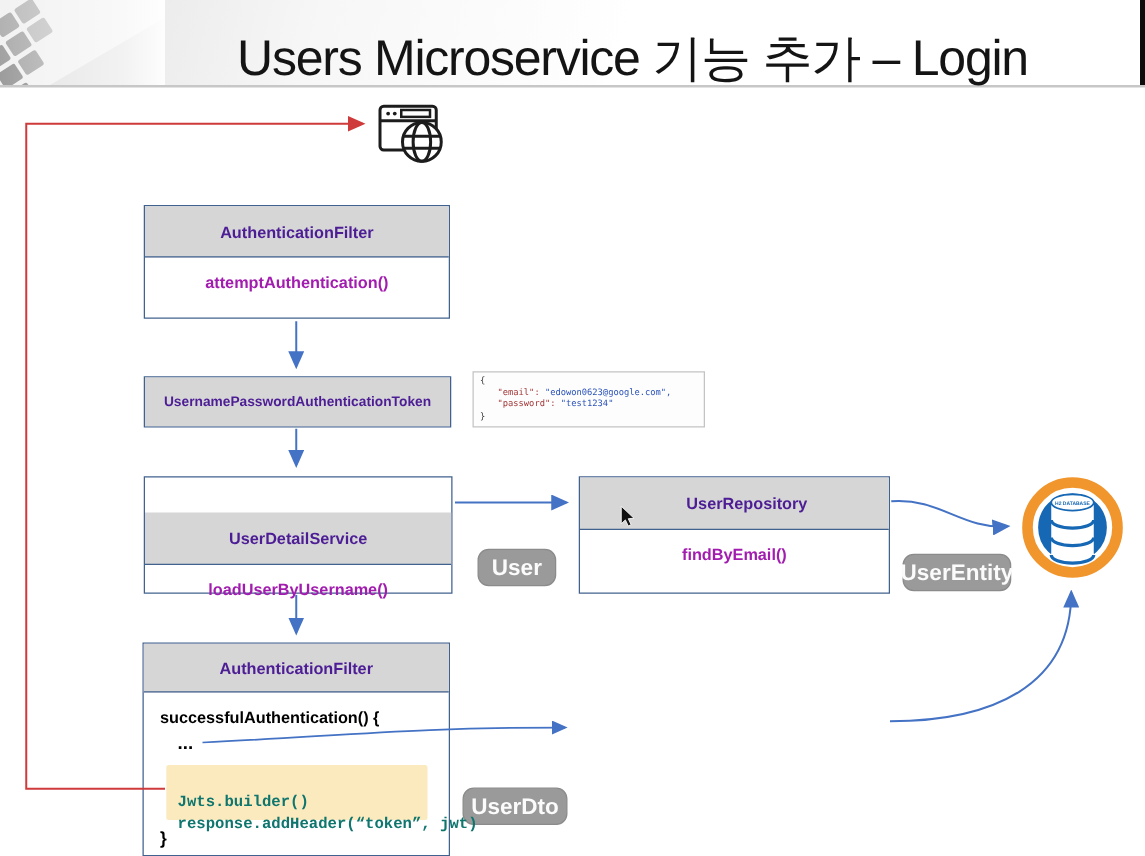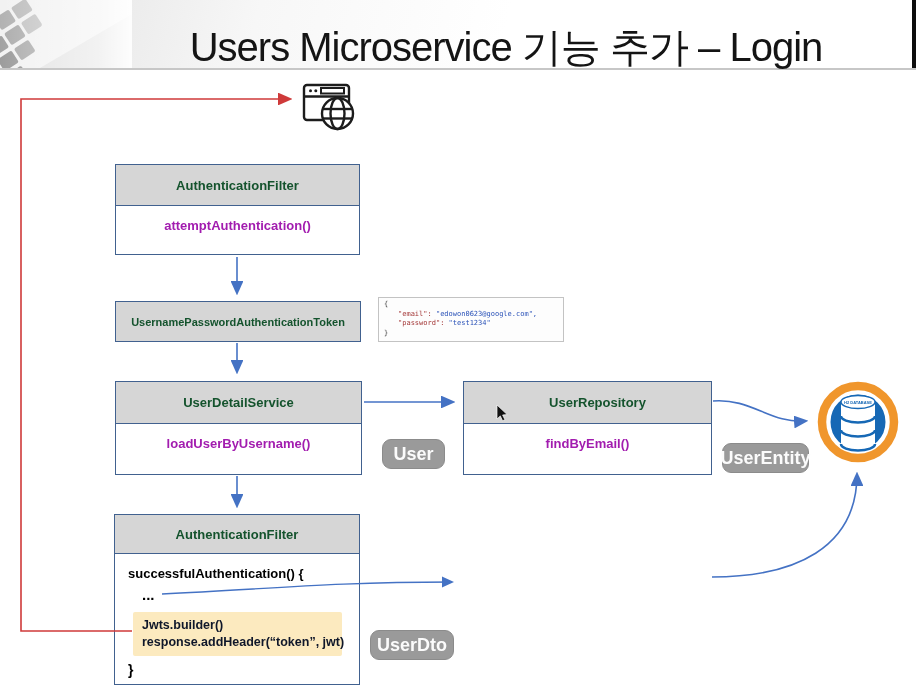--- a/index.html
+++ b/index.html
@@ -22,33 +22,33 @@
   .right-edge{position:absolute;right:0;top:0;width:4px;height:68px;background:#0d0d0d;}
   .kb-wrap{position:absolute;left:0;top:0;width:132px;height:68px;overflow:hidden;}
   
   .uml-box{
     position:absolute;border:1.6px solid #41618f;background:#ffffff;
     box-sizing:border-box;
   }
   .uml-header{
     background:#d6d6d6;border-bottom:1.6px solid #41618f;
     display:flex;align-items:center;justify-content:center;
-    font-size:13px;font-weight:700;color:#14532d;box-sizing:border-box;
+    font-size:13px;font-weight:700;color:#4c1d95;box-sizing:border-box;
   }
   .uml-body{
     text-align:center;font-size:13px;font-weight:700;color:#a21caf;
     padding-top:12px;box-sizing:border-box;
   }
   .single .uml-header{border-bottom:none;height:100%;}
   
   .code-line{position:absolute;font-size:13px;font-weight:700;color:#000000;white-space:nowrap;}
   .hl{
     position:absolute;background:#fceabf;border-radius:2px;
-    padding:5px 9px;font-size:12.5px;font-weight:700;color:#0f172a;line-height:17px;
-    white-space:nowrap;box-sizing:border-box;
+    padding:22px 9px;font-size:12.5px;font-weight:700;color:#0f766e;line-height:17px;
+    white-space:nowrap;box-sizing:border-box;font-family:Liberation Mono, monospace;
   }
   
   .tag{
     position:absolute;background:#9a9a9a;border:1px solid #8b8b8b;border-radius:9px;
     color:#fbfbfb;font-size:18px;font-weight:700;
     display:flex;align-items:center;justify-content:center;box-sizing:border-box;
   }
   
   .json-box{
     position:absolute;left:378px;top:297px;width:186px;height:45px;
@@ -111,21 +111,21 @@
   </div>
 
   <div class="json-box">
     <div><span>{</span></div>
     <div class="ind"><span class="jkey">"email":</span> <span class="jval">"edowon0623@google.com",</span></div>
     <div class="ind"><span class="jkey">"password":</span> <span class="jval">"test1234"</span></div>
     <div><span>}</span></div>
   </div>
 
   <div class="uml-box" style="left:115px;top:381px;width:247px;height:94px;">
-    <div class="uml-header" style="height:42px;">UserDetailService</div>
+    <div class="uml-header" style="height:42px;margin-top:28px;">UserDetailService</div>
     <div class="uml-body">loadUserByUsername()</div>
   </div>
 
   <div class="uml-box" style="left:463px;top:381px;width:249px;height:94px;">
     <div class="uml-header" style="height:42px;padding-left:20px;">UserRepository</div>
     <div class="uml-body">findByEmail()</div>
   </div>
 
   <div class="tag" style="left:382px;top:439px;width:63px;height:30px;">User</div>
   <div class="tag" style="left:722px;top:443px;width:87px;height:30px;">UserEntity</div>

